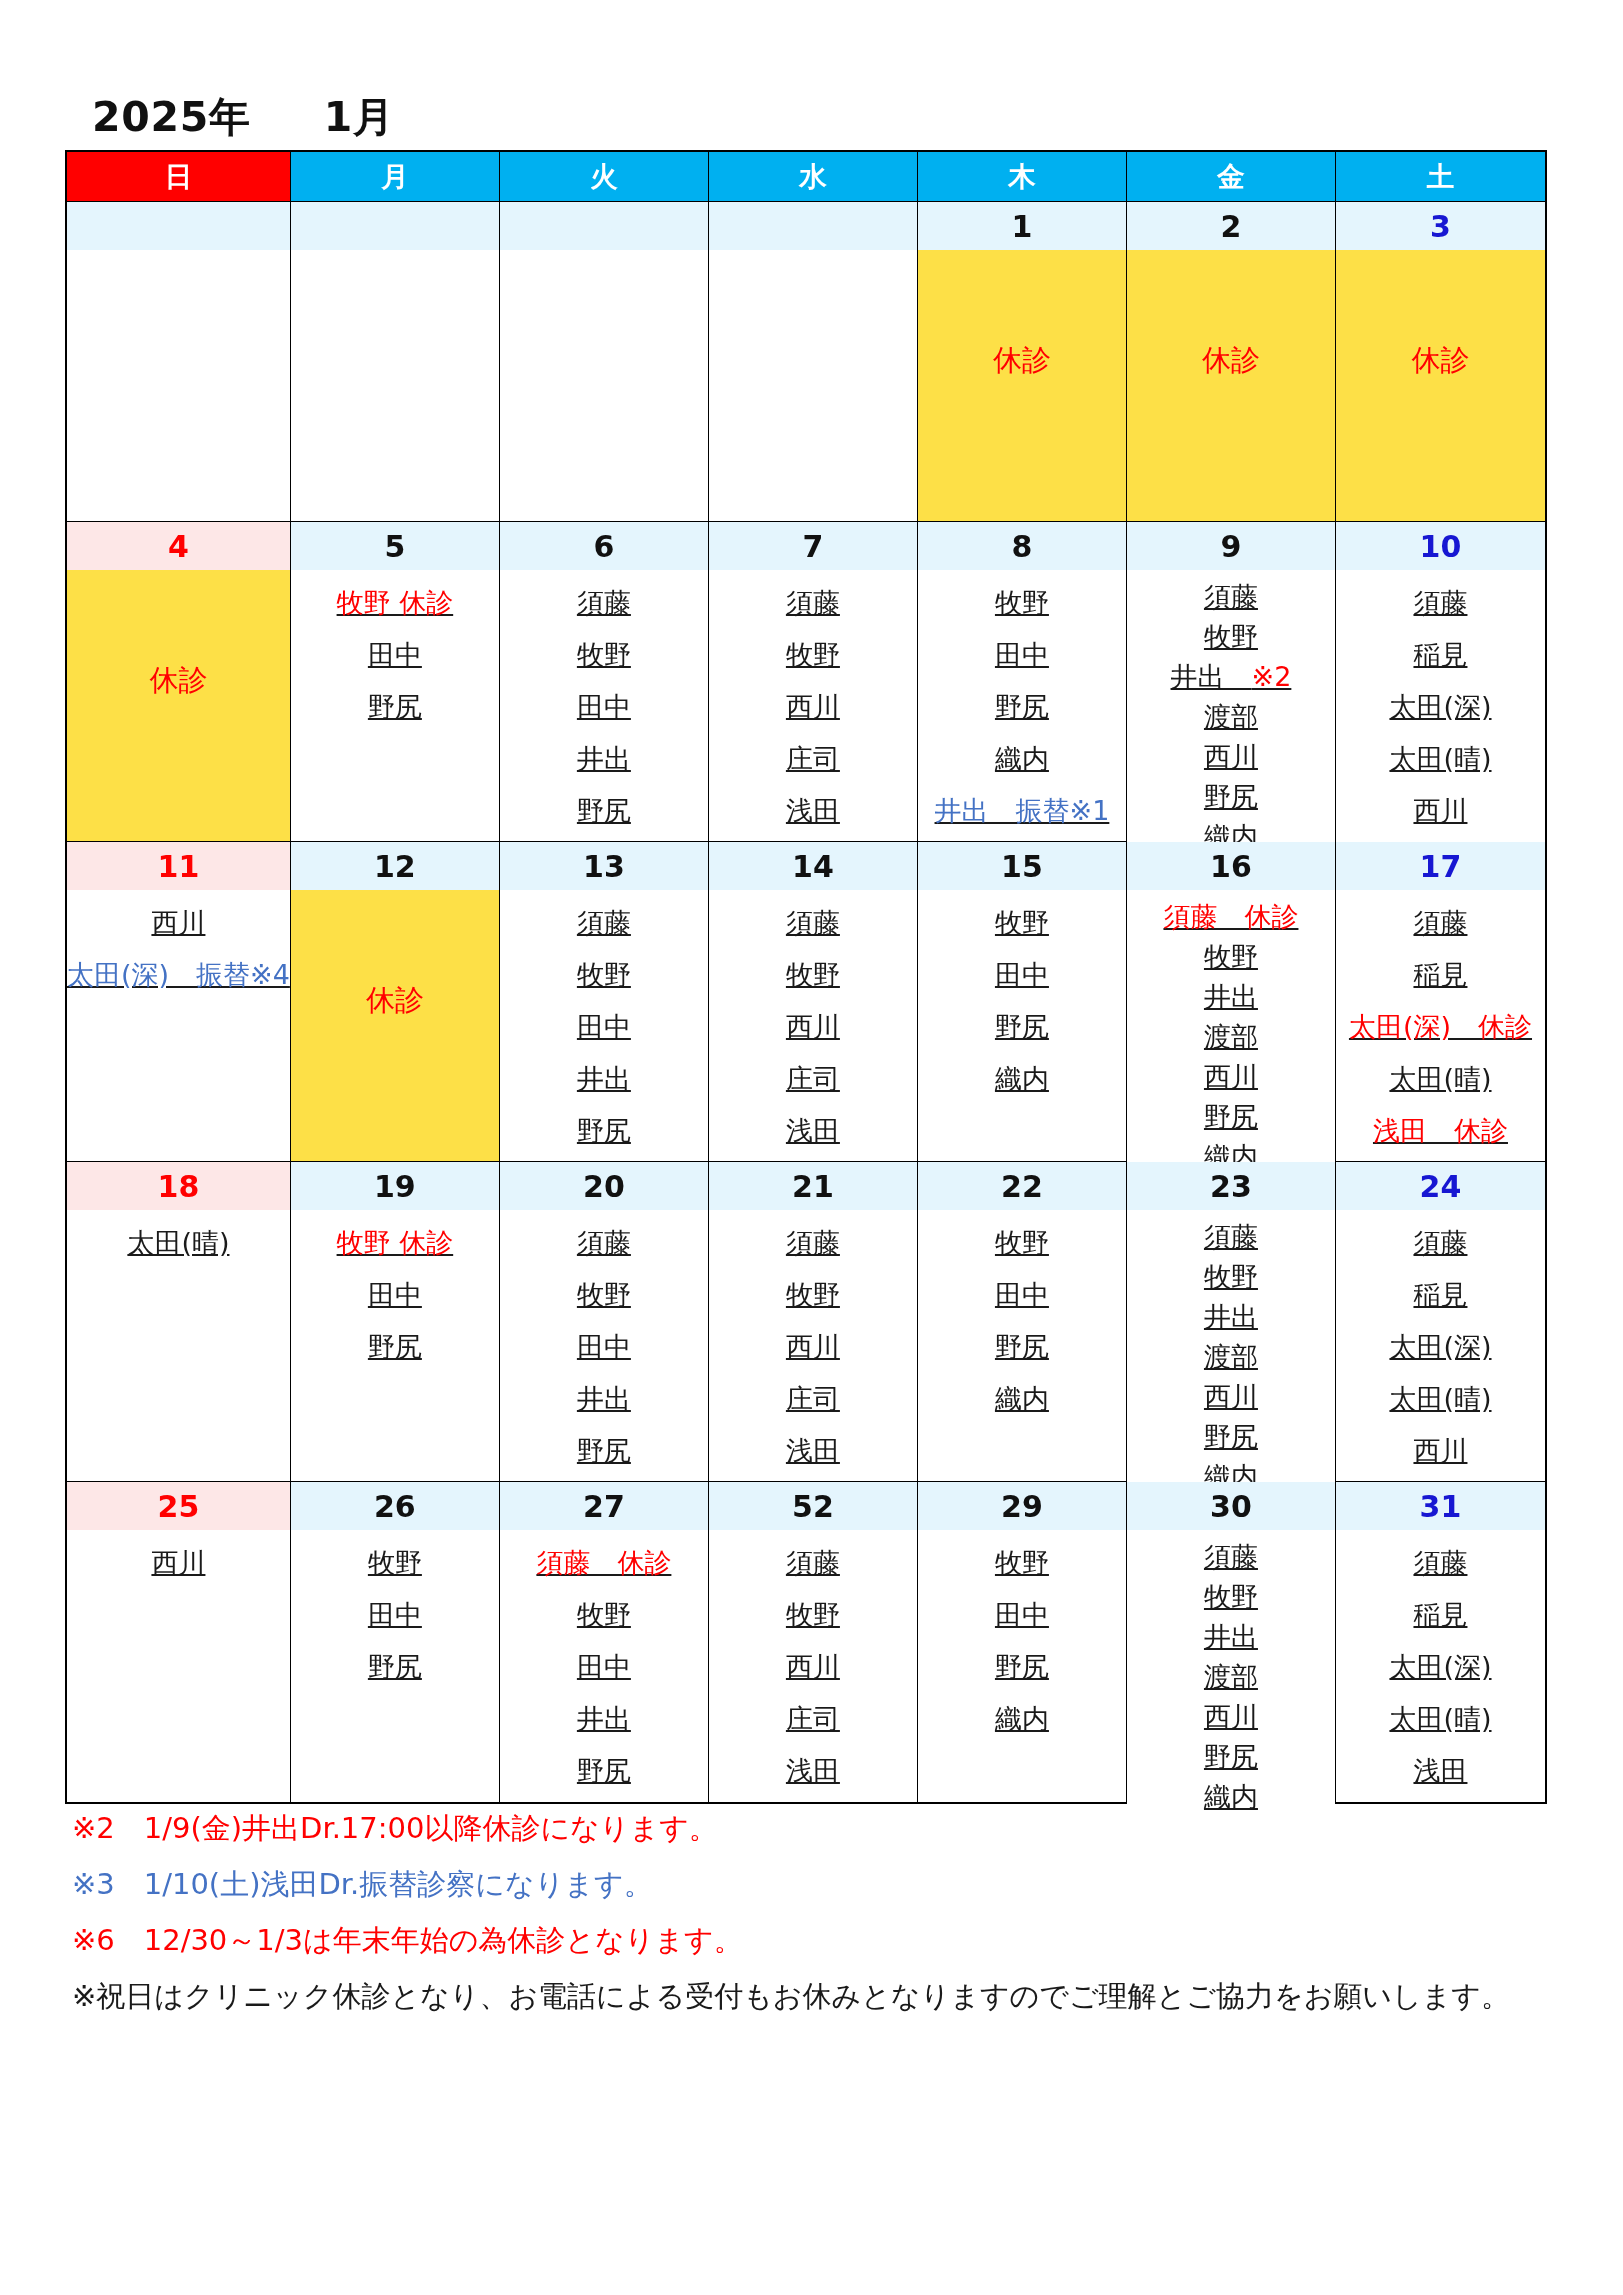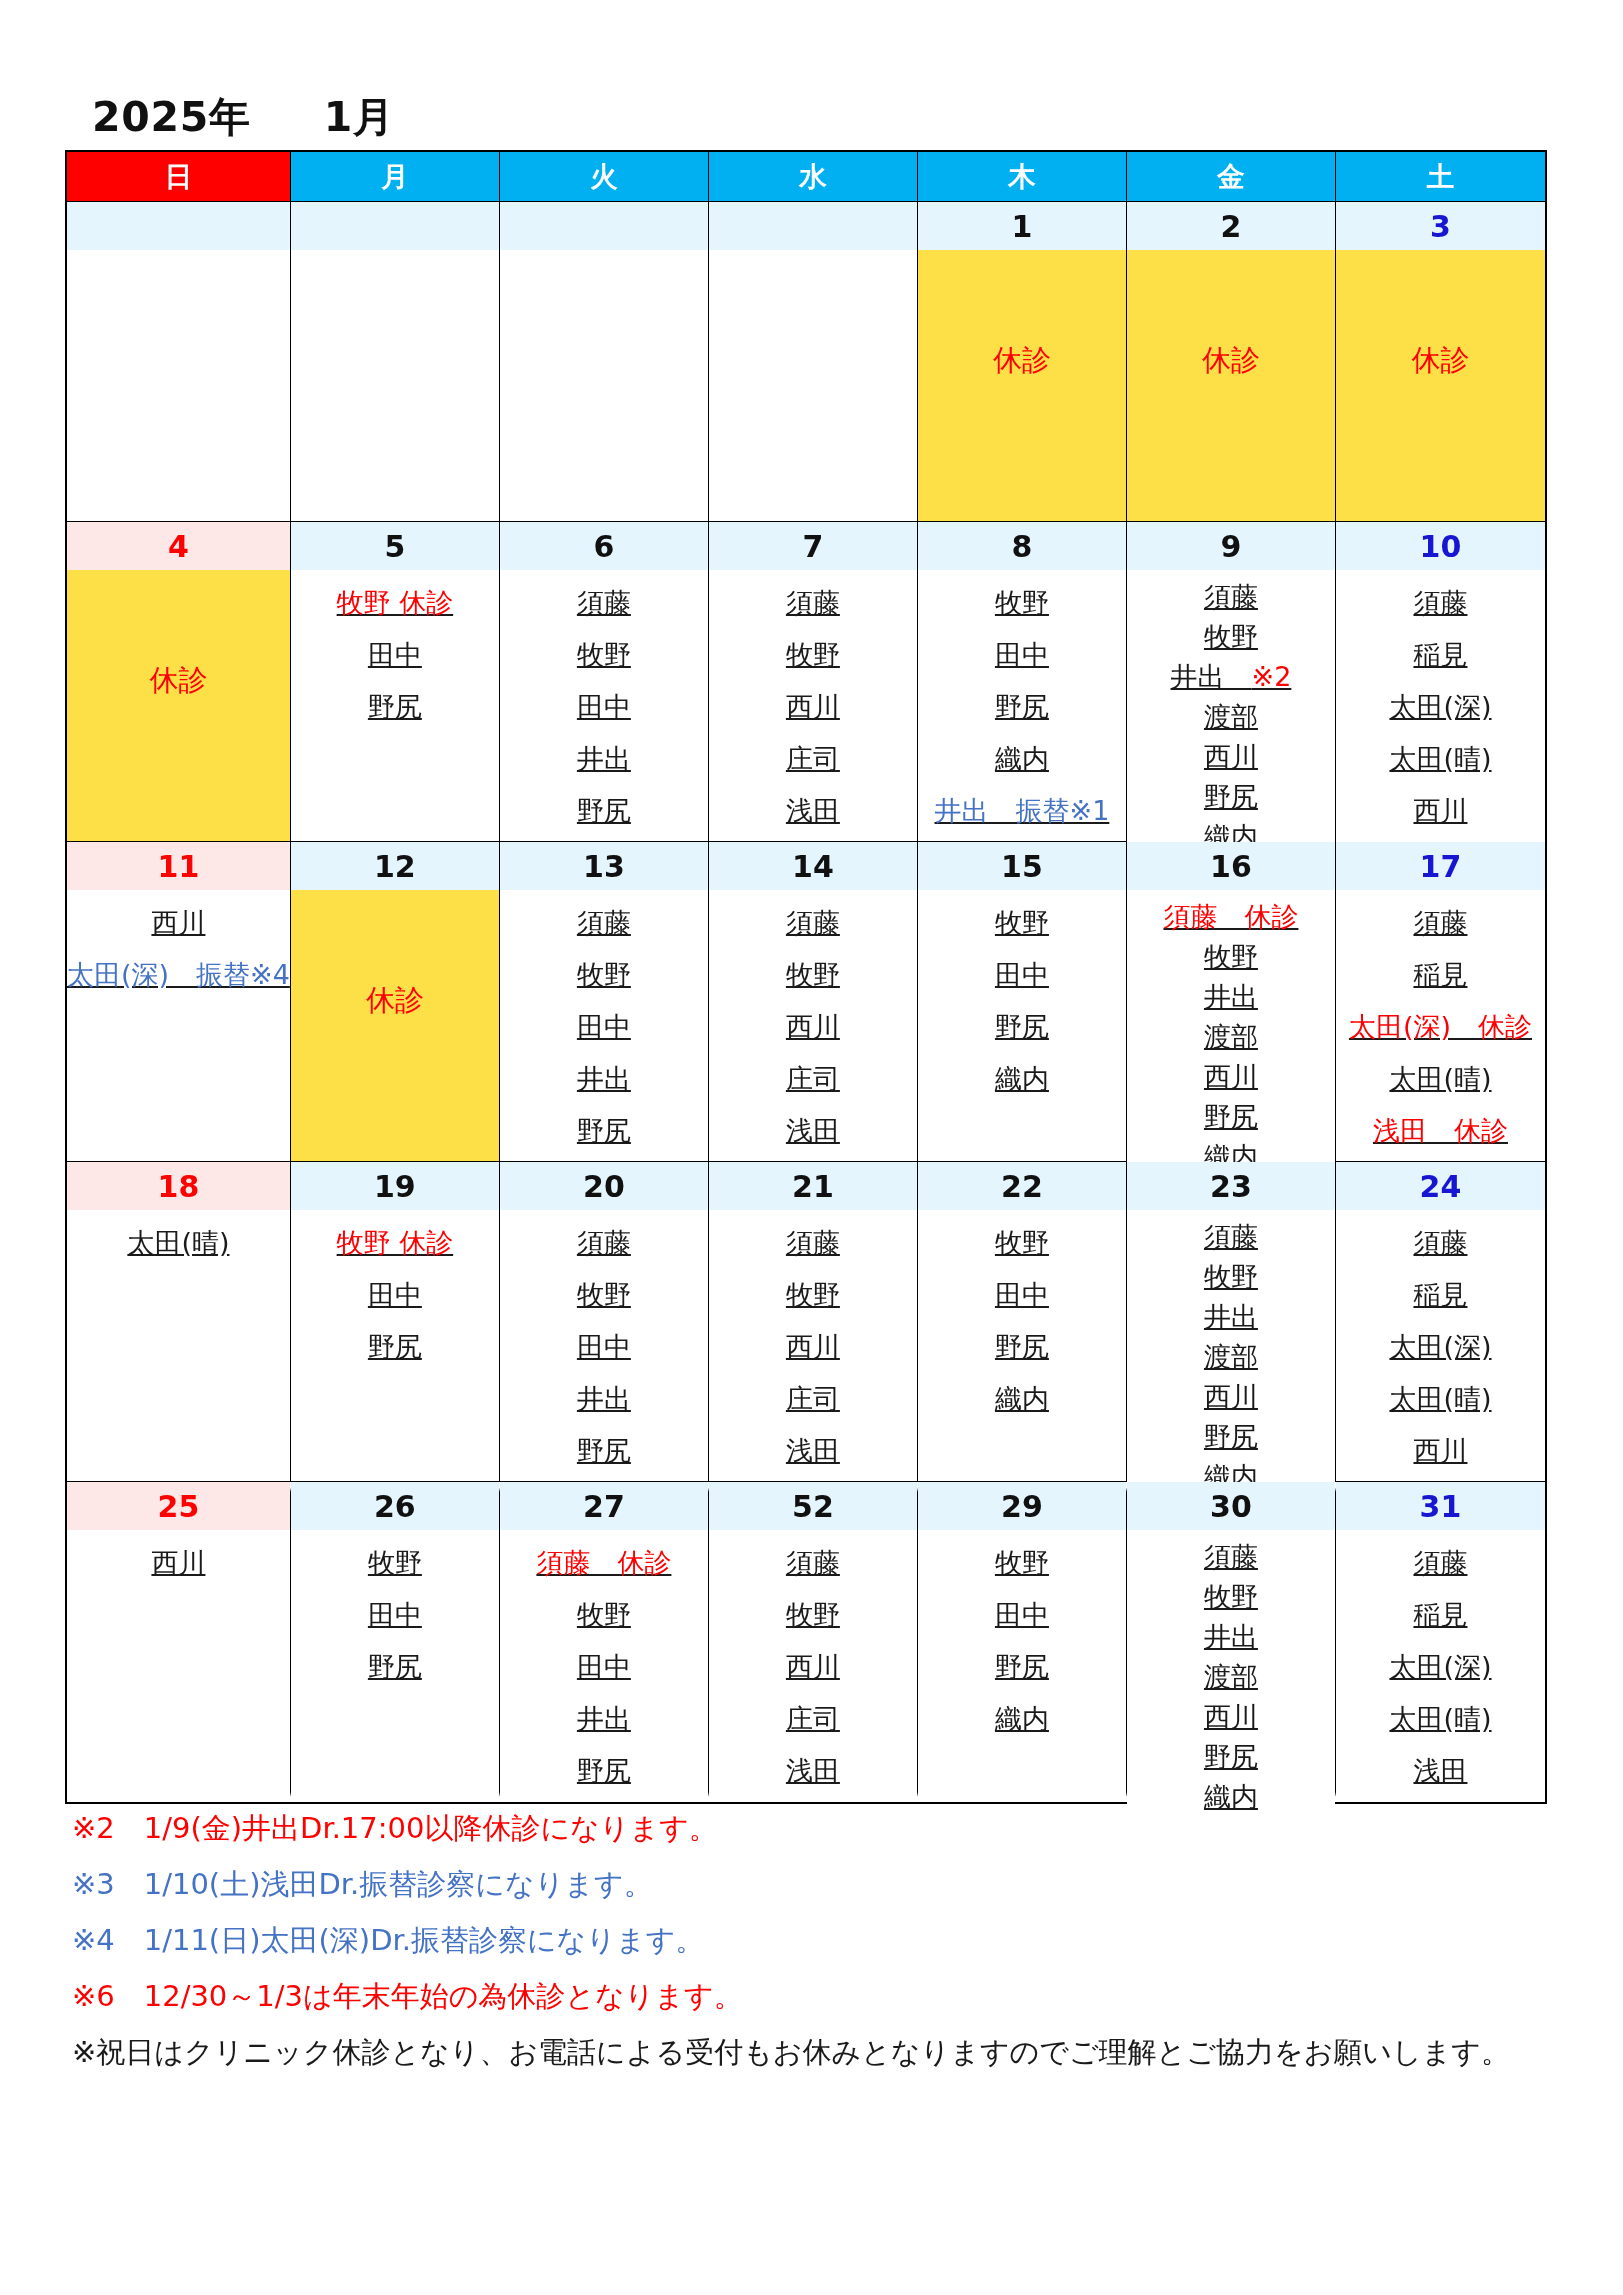--- a/index.html
+++ b/index.html
@@ -29,21 +29,21 @@
   }
   .hcell:nth-child(7n){border-right:none;}
   .h-sun{background:#ff0000;}
   .h-wd{background:#00b0f0;}
   .cell{
     border-right:1.3px solid #000;border-bottom:1.3px solid #000;
     display:flex;flex-direction:column;box-sizing:border-box;
     background:#fff;
   }
   .cell.last-col{border-right:none;}
-  .cell.last-row{border-bottom:none;border-radius:10px;}
+  .cell.last-row{border-bottom:none;}
   .band{
     height:48px;flex:none;
     display:flex;align-items:center;justify-content:center;
     font-size:30px;font-weight:700;
   }
   .content{
     flex:1;display:flex;flex-direction:column;align-items:center;
     padding-top:6.5px;font-size:27px;
   }
   .line{white-space:pre;}
@@ -376,17 +376,16 @@
         <div class="line" style="line-height: 52px;"><span class="c-black">太田(深)</span></div>
         <div class="line" style="line-height: 52px;"><span class="c-black">太田(晴)</span></div>
         <div class="line" style="line-height: 52px;"><span class="c-black">浅田</span></div>
       </div>
     </div>
   </div>
 
 <div class="notes">
   <div class="note-line c-red">※2　1/9(金)井出Dr.17:00以降休診になります。</div>
   <div class="note-line c-blue">※3　1/10(土)浅田Dr.振替診察になります。</div>
-  <div class="note-line c-blue">※4　1/11(日)太田(深)Dr.振替診察になります。</div>
   <div class="note-line c-red">※6　12/30～1/3は年末年始の為休診となります。</div>
   <div class="note-line c-black">※祝日はクリニック休診となり、お電話による受付もお休みとなりますのでご理解とご協力をお願いします。</div>
 </div>
 
 
 </body></html>

